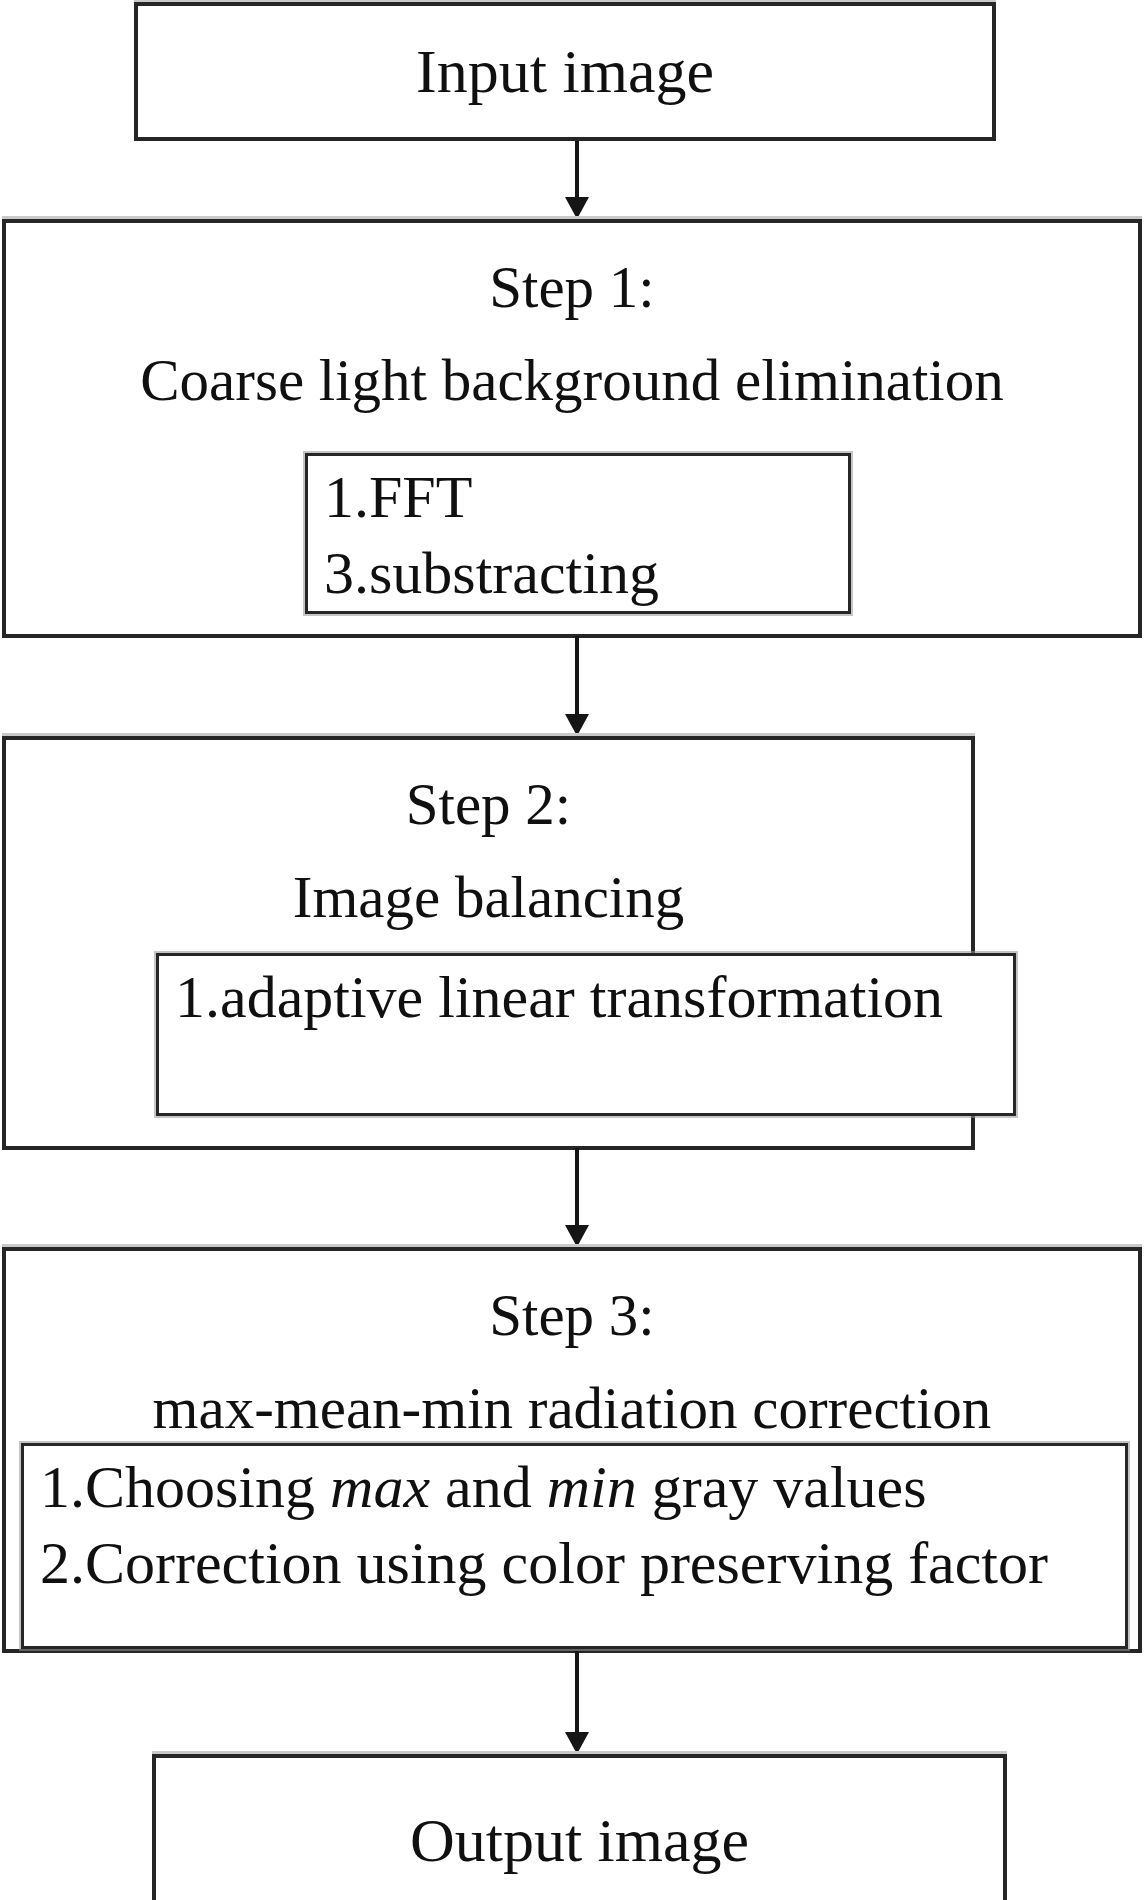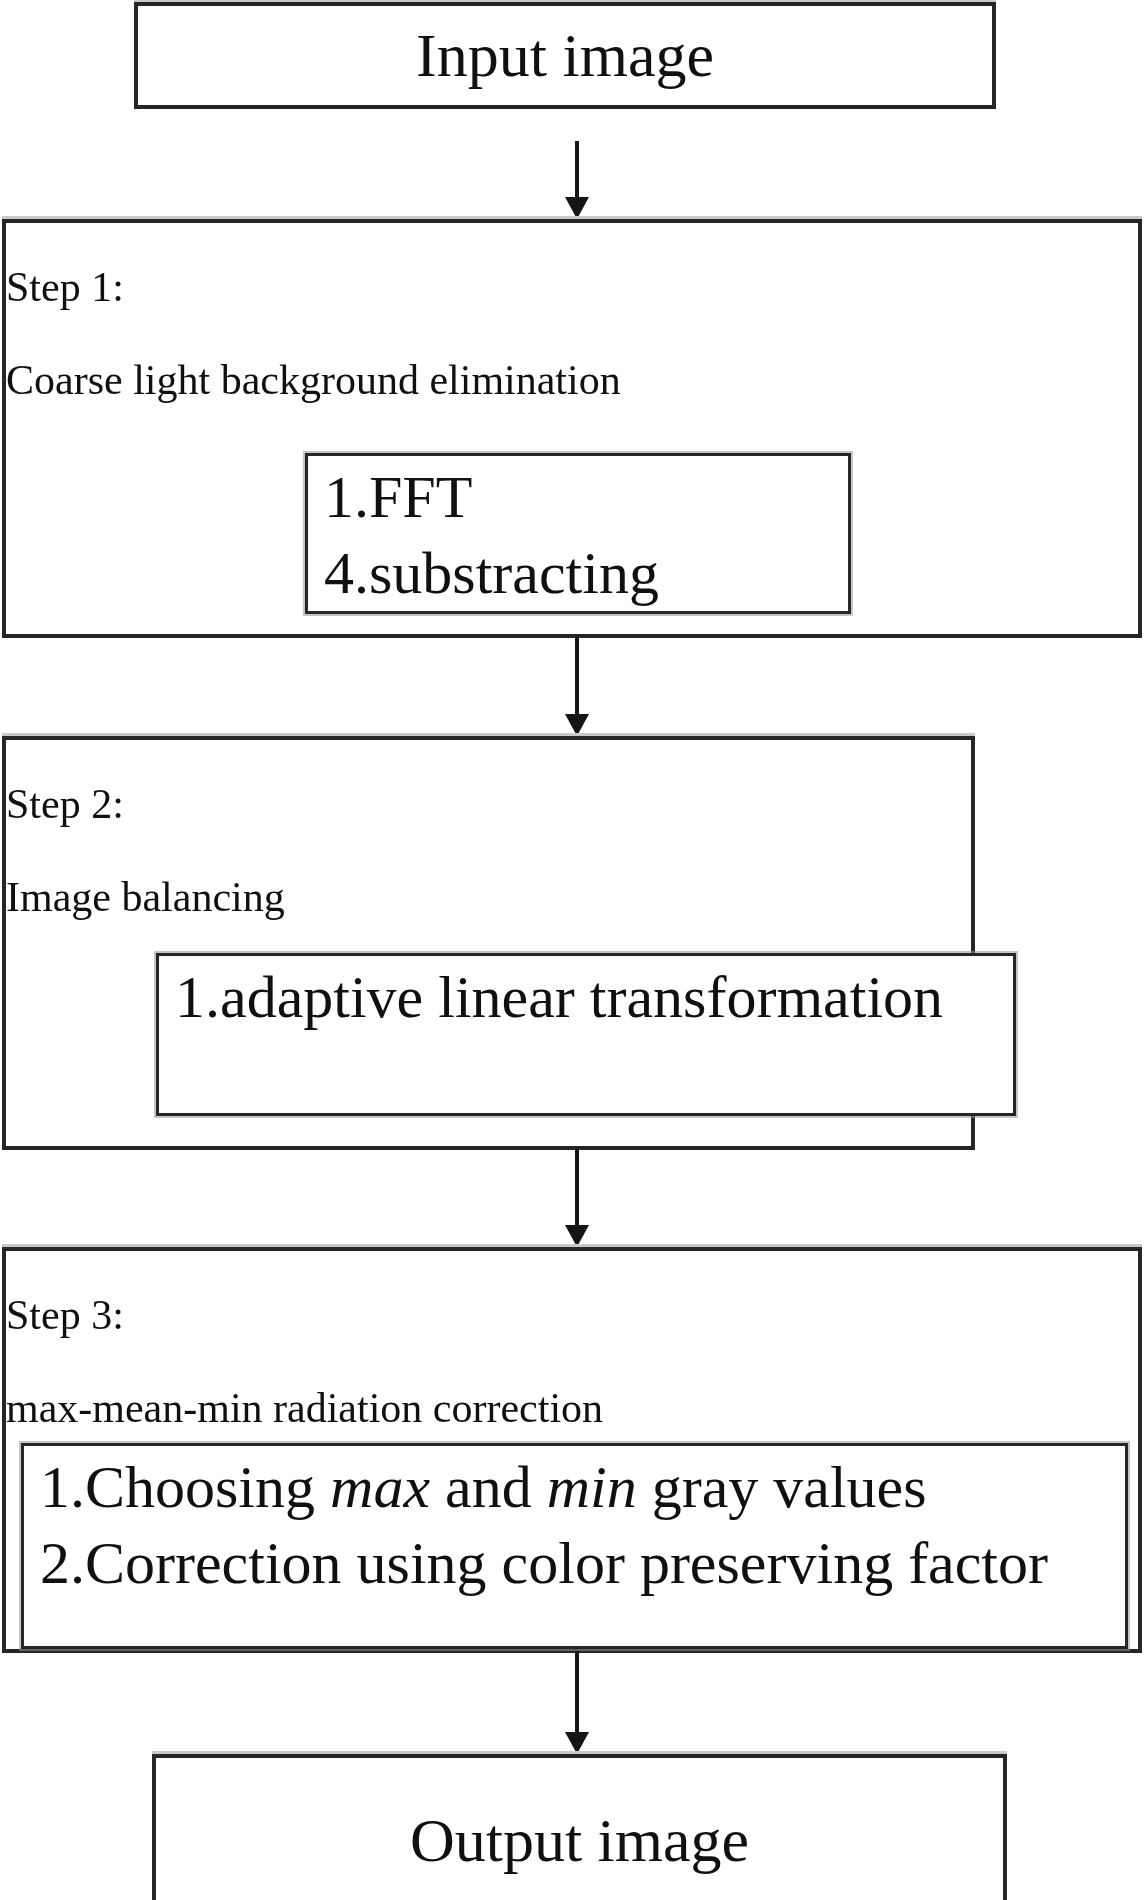--- a/index.html
+++ b/index.html
@@ -34,24 +34,24 @@
   .terminal-label {
     display: flex;
     align-items: center;
     justify-content: center;
     width: 100%;
     height: 100%;
     font-size: 62px;
     white-space: nowrap;
   }
   .step-title {
-    text-align: left;
+    text-align: center;
     padding-top: 18px;
     line-height: 93px;
-    font-size: 42px;
+    font-size: 59px;
   }
   .step-title .line {
     display: block;
     white-space: nowrap;
   }
   
   .substeps {
     position: absolute;
     box-sizing: border-box;
     background: var(--background);
@@ -62,21 +62,21 @@
     padding: 3px 0 0 16px;
   }
   .substeps .line {
     display: block;
     white-space: nowrap;
   }
   .substeps .line i {
     font-style: italic;
   }
   
-  #node-input  { left: 134px; top: 2px;    width: 862px;  height: 107px; }
+  #node-input  { left: 134px; top: 2px;    width: 862px;  height: 139px; }
   #node-step1  { left: 2px;   top: 219px;  width: 1140px; height: 419px; }
   #node-step2  { left: 2px;   top: 736px;  width: 973px; height: 414px; }
   #node-step3  { left: 2px;   top: 1247px; width: 1140px; height: 406px; }
   #node-output { left: 152px; top: 1754px; width: 855px;  height: 172px; }
 
   #substeps-1 { left: 305px; top: 453px;  width: 546px;  height: 161px; }
   #substeps-2 { left: 156px; top: 953px;  width: 860px;  height: 163px; }
   #substeps-3 { left: 21px;  top: 1443px; width: 1107px; height: 206px; }
 
   
@@ -125,21 +125,21 @@
   </div>
 
   <div class="node" id="node-step1">
     <div class="step-title">
       <span class="line">Step 1:</span>
       <span class="line">Coarse light background elimination</span>
     </div>
   </div>
   <div class="substeps" id="substeps-1">
     <span class="line"><span>1.FFT</span></span>
-    <span class="line"><span>4.substracting</span></span>
+    <span class="line"><span>3.substracting</span></span>
   </div>
 
   <div class="arrow" id="arrow-2">
     <div class="shaft"></div>
     <div class="head"></div>
   </div>
 
   <div class="node" id="node-step2">
     <div class="step-title">
       <span class="line">Step 2:</span>

